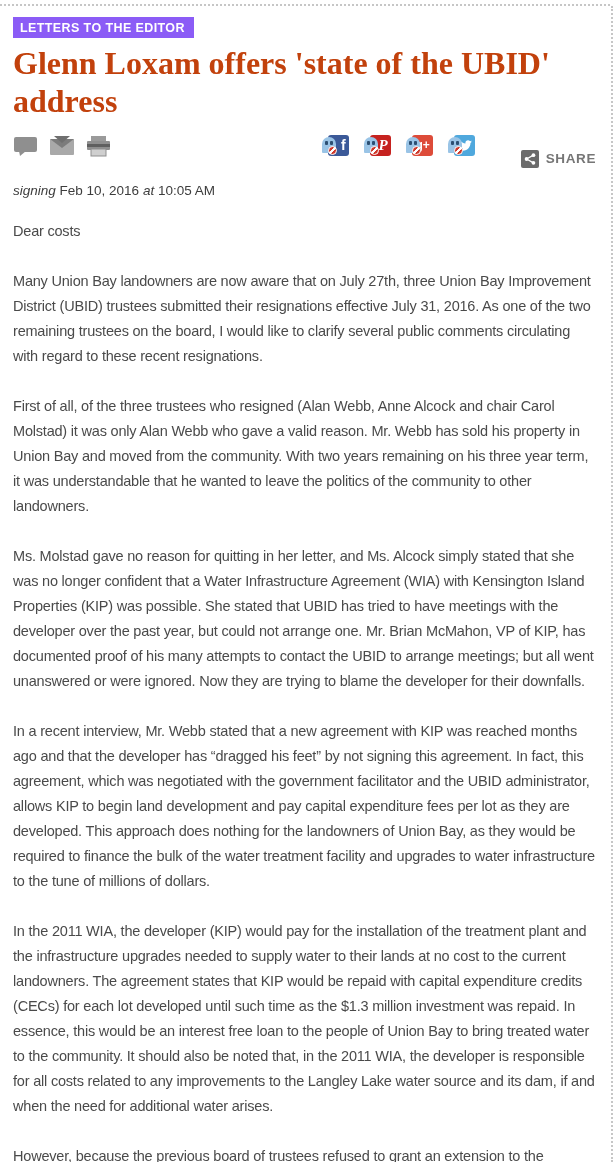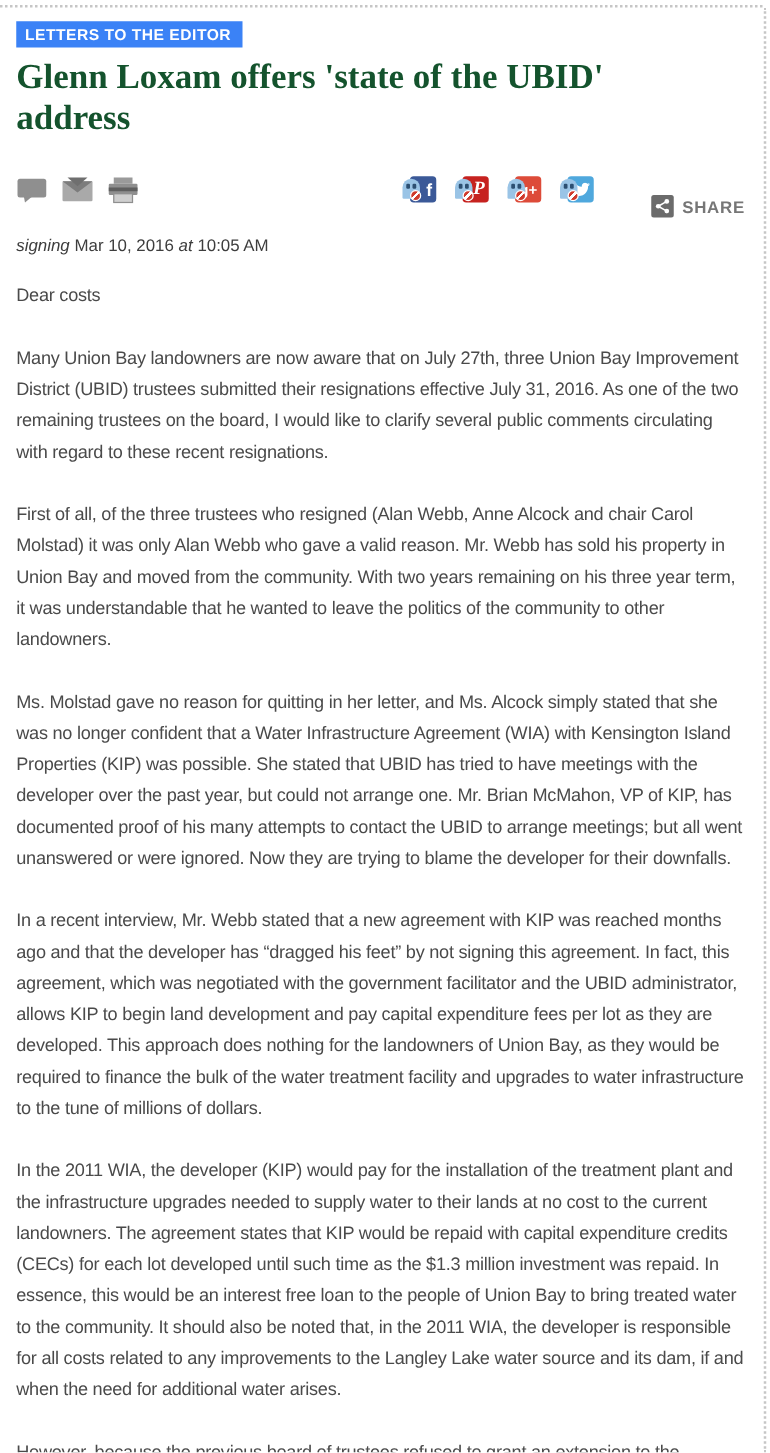--- a/index.html
+++ b/index.html
@@ -19,34 +19,34 @@
   }
   .right-border {
     position: absolute;
     top: 6px; bottom: 0; right: 3px;
     border-right: 2px dotted #c6c6c6;
   }
   .content { padding: 17px 20px 0 13px; }
 
   .category-badge {
     display: inline-block;
-    background: #3b82f6;
+    background: #8b5cf6;
     color: #ffffff;
     font-size: 12.5px;
     font-weight: bold;
     letter-spacing: 0.4px;
     padding: 4px 9px 3px 7px;
   }
   h1.headline {
     font-family: "Liberation Serif", "DejaVu Serif", serif;
-    font-size: 28px;
+    font-size: 32px;
     font-weight: bold;
     line-height: 1.18;
-    color: #14532d;
-    margin: 7px 0 28px;
+    color: #c2410c;
+    margin: 7px 0 12px;
     max-width: 555px;
   }
 
   .actions-row {
     display: flex;
     align-items: center;
     height: 26px;
     margin-top: 6px;
   }
   .doc-actions { display: flex; gap: 11px; align-items: center; }
@@ -201,21 +201,21 @@
             <circle cx="11" cy="11.5" r="2.2" fill="#fff"></circle>
             <path d="M3 7 L11 2.5 M3 7 L11 11.5" stroke="#fff" stroke-width="1.4"></path>
           </svg>
         </span>
         <span class="share-label">SHARE</span>
       </div>
     </div>
 
     <div class="meta-line">
       <span class="it">signing</span>
-      <span>Mar 10, 2016</span>
+      <span>Feb 10, 2016</span>
       <span class="it">at</span>
       <span>10:05 AM</span>
     </div>
 
     <div class="article">
       <p>Dear costs</p>
       <p>Many Union Bay landowners are now aware that on July 27th, three Union Bay Improvement District (UBID) trustees submitted their resignations effective July 31, 2016. As one of the two remaining trustees on the board, I would like to clarify several public comments circulating with regard to these recent resignations.</p>
       <p>First of all, of the three trustees who resigned (Alan Webb, Anne Alcock and chair Carol Molstad) it was only Alan Webb who gave a valid reason. Mr. Webb has sold his property in Union Bay and moved from the community. With two years remaining on his three year term, it was understandable that he wanted to leave the politics of the community to other landowners.</p>
       <p>Ms. Molstad gave no reason for quitting in her letter, and Ms. Alcock simply stated that she was no longer confident that a Water Infrastructure Agreement (WIA) with Kensington Island Properties (KIP) was possible. She stated that UBID has tried to have meetings with the developer over the past year, but could not arrange one. Mr. Brian McMahon, VP of KIP, has documented proof of his many attempts to contact the UBID to arrange meetings; but all went unanswered or were ignored. Now they are trying to blame the developer for their downfalls.</p>
       <p>In a recent interview, Mr. Webb stated that a new agreement with KIP was reached months ago and that the developer has “dragged his feet” by not signing this agreement. In fact, this agreement, which was negotiated with the government facilitator and the UBID administrator, allows KIP to begin land development and pay capital expenditure fees per lot as they are developed. This approach does nothing for the landowners of Union Bay, as they would be required to finance the bulk of the water treatment facility and upgrades to water infrastructure to the tune of millions of dollars.</p>

